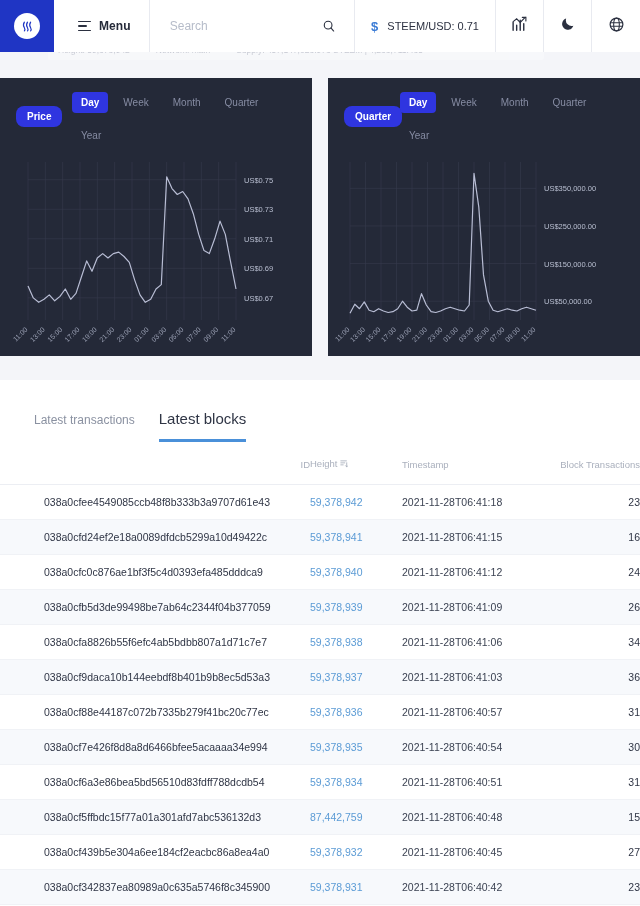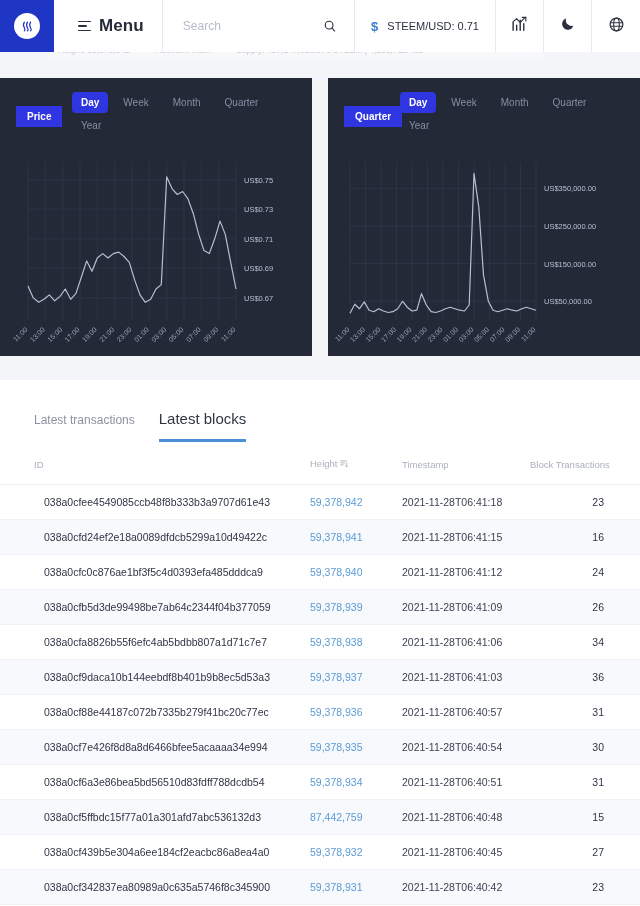--- a/index.html
+++ b/index.html
@@ -27,21 +27,21 @@
   .menu-btn {
     display: flex; align-items: center; gap: 8px;
     padding: 0 18px 0 24px; border-right: 1px solid #e8eaf0;
     flex: 0 0 auto;
   }
   .menu-icon { display: flex; flex-direction: column; gap: 3px; width: 13px; }
   .menu-icon i { display:block; height: 1.6px; background: #2b3040; border-radius: 1px; }
   .menu-icon i:nth-child(1){ width: 13px; }
   .menu-icon i:nth-child(2){ width: 9px; }
   .menu-icon i:nth-child(3){ width: 13px; }
-  .menu-label { font-size: 17px; color: #262b3a; font-weight: 700; letter-spacing: .1px; }
+  .menu-label { font-size: 12px; color: #262b3a; font-weight: 700; letter-spacing: .1px; }
 
   .search-wrap {
     flex: 1 1 auto; display: flex; align-items: center;
     border-right: 1px solid #e8eaf0; padding: 0 14px 0 20px; min-width: 0;
   }
   .search-input {
     flex: 1 1 auto; border: 0; outline: none; font-size: 12px;
     color: #4a5264; font-family: "Liberation Sans", sans-serif; background: transparent;
     min-width: 0;
   }
@@ -73,24 +73,24 @@
   
   .charts { position: absolute; left: 0; top: 78px; width: 640px; height: 278px; display: flex; gap: 16px; }
   .chart-panel {
     flex: 1 1 0; background: #242938; position: relative; overflow: hidden;
   }
   .chart-controls { position: absolute; left: 16px; top: 14px; right: 12px; }
   .ctl-row { position: relative; height: 42px; }
   .type-btn {
     position: absolute; left: 0; top: 14px;
     background: #2f35e0; color: #fff; font-size: 10px; font-weight: 700;
-    padding: 5px 11px; border-radius: 0; border: 0;
+    padding: 5px 11px; border-radius: 8px; border: 0;
     font-family: "Liberation Sans", sans-serif;
   }
-  .ranges { position: absolute; left: 56px; top: 0; display: flex; flex-wrap: wrap; width: 230px; gap: 2px 6px; }
+  .ranges { position: absolute; left: 56px; top: 0; display: flex; flex-wrap: wrap; width: 230px; gap: 12px 6px; }
   .range {
     font-size: 10px; color: #868ca3; padding: 5px 9px; border-radius: 4px;
     background: transparent; border: 0; font-family: "Liberation Sans", sans-serif;
   }
   .range.active { background: #2f35e0; color: #ffffff; font-weight: 700; }
 
   .plot { position: absolute; left: 0; top: 76px; width: 100%; height: 216px; }
   .plot svg { display: block; width: 100%; height: 100%; }
   .axis-label { font-size: 7px; fill: #9aa0b4; font-family: "Liberation Sans", sans-serif; }
   .ylab { font-size: 7.5px; fill: #b9bfd1; font-family: "Liberation Sans", sans-serif; }
@@ -103,35 +103,35 @@
   .tabs { display: flex; align-items: flex-end; padding: 30px 0 0 34px; gap: 24px; height: 62px; }
   .tab {
     font-size: 12px; color: #8a91a1; padding-bottom: 12px;
     border-bottom: 3px solid transparent; background: none; border-top:0;border-left:0;border-right:0;
     font-family: "Liberation Sans", sans-serif;
   }
   .tab.active { color: #2f3545; font-size: 15px; border-bottom-color: #4a90d9; }
 
   table { width: 100%; border-collapse: collapse; table-layout: fixed; }
   thead th {
-    font-size: 9.5px; font-weight: 400; color: #aab0bd; text-align: left;
+    font-size: 9.5px; font-weight: 400; color: #aab0bd; text-align: right;
     padding: 16px 0 14px 0; border-bottom: 1px solid #eceef3;
   }
   th.c-id { padding-left: 34px; width: 310px; }
   th.c-height { width: 92px; text-align: left; }
   th.c-time { width: 128px; text-align: left; }
   th.c-tx { width: 110px; }
   tbody td {
     font-size: 10.5px; color: #2f3545; padding: 11px 0; border-bottom: 1px solid #f0f2f6;
     white-space: nowrap; overflow: hidden; text-overflow: ellipsis;
   }
   td.c-id { padding-left: 44px; }
   td.c-height { color: #5b9bd5; }
   td.c-time { color: #3b4252; }
-  td.c-tx { text-align: right; padding-right: 36px; color: #2f3545; }
+  td.c-tx { text-align: right; color: #2f3545; }
   tbody tr:nth-child(even) { background: #f7f9fc; }
   .sort-ico { display:inline-block; vertical-align: -1px; margin-left: 3px; }
 </style>
 </head>
 <body>
 
 <div class="page">
 
   <div class="info-strip">
     <span>Height: 59,378,942</span>

